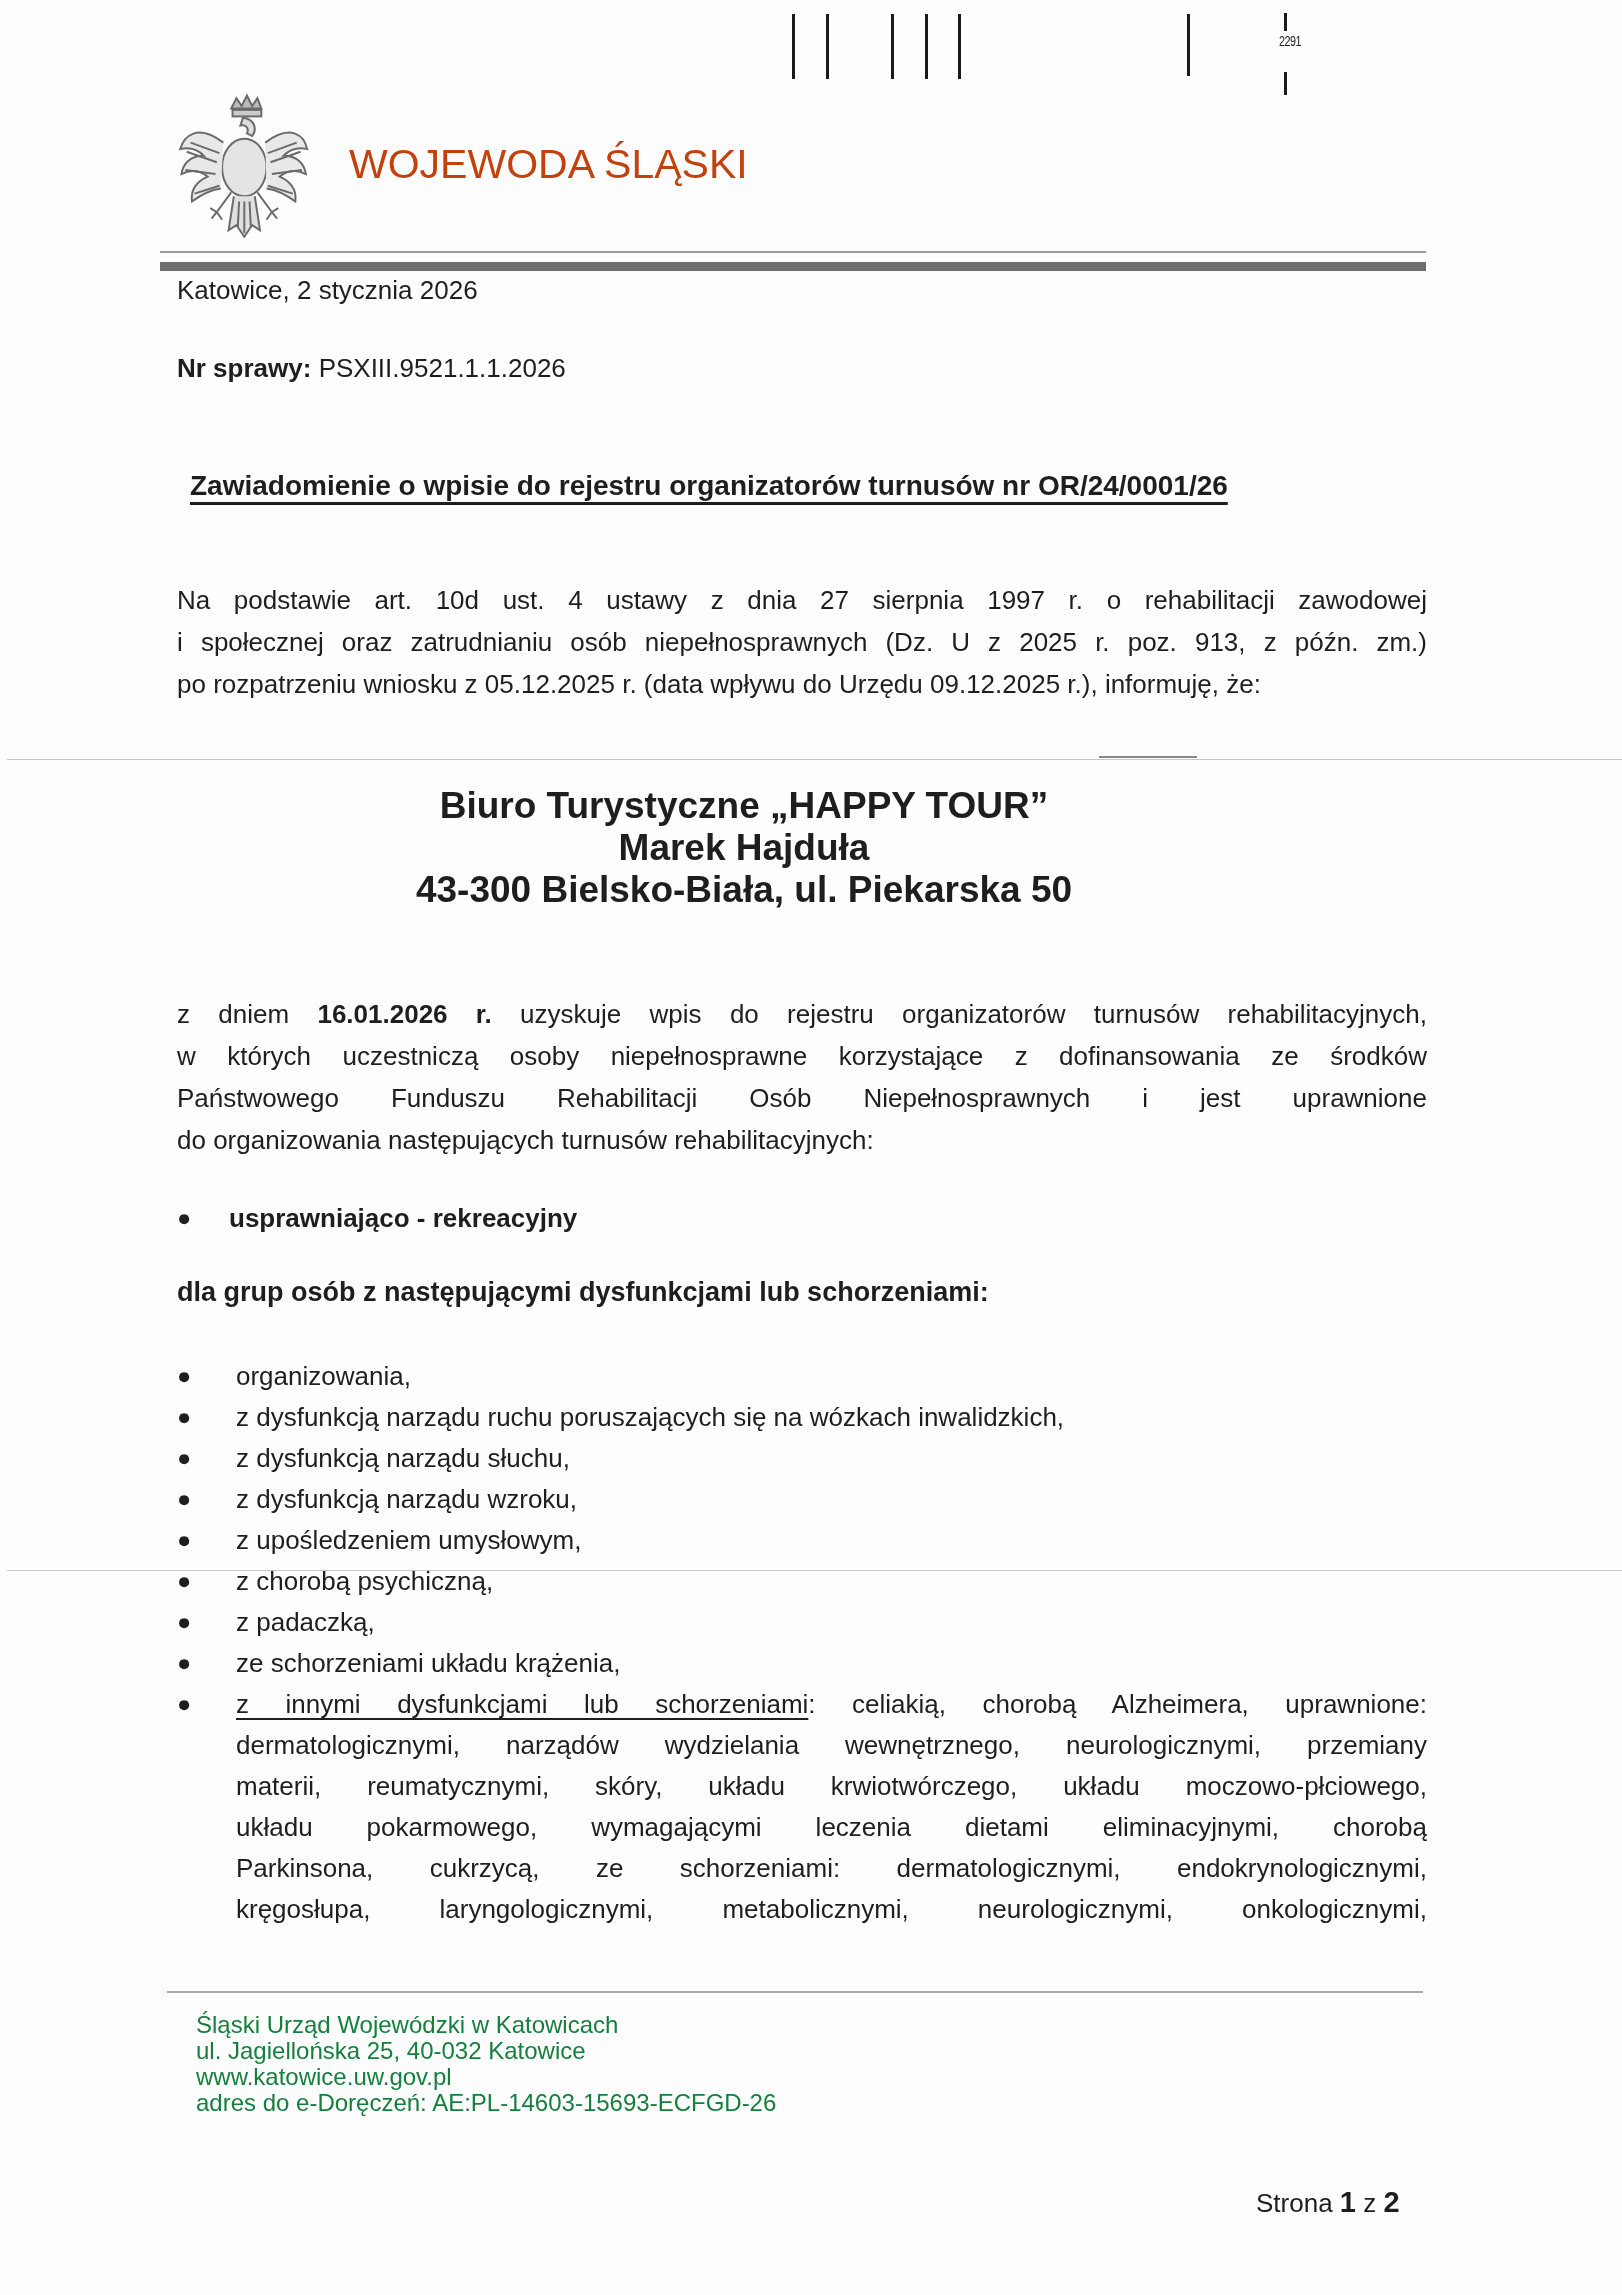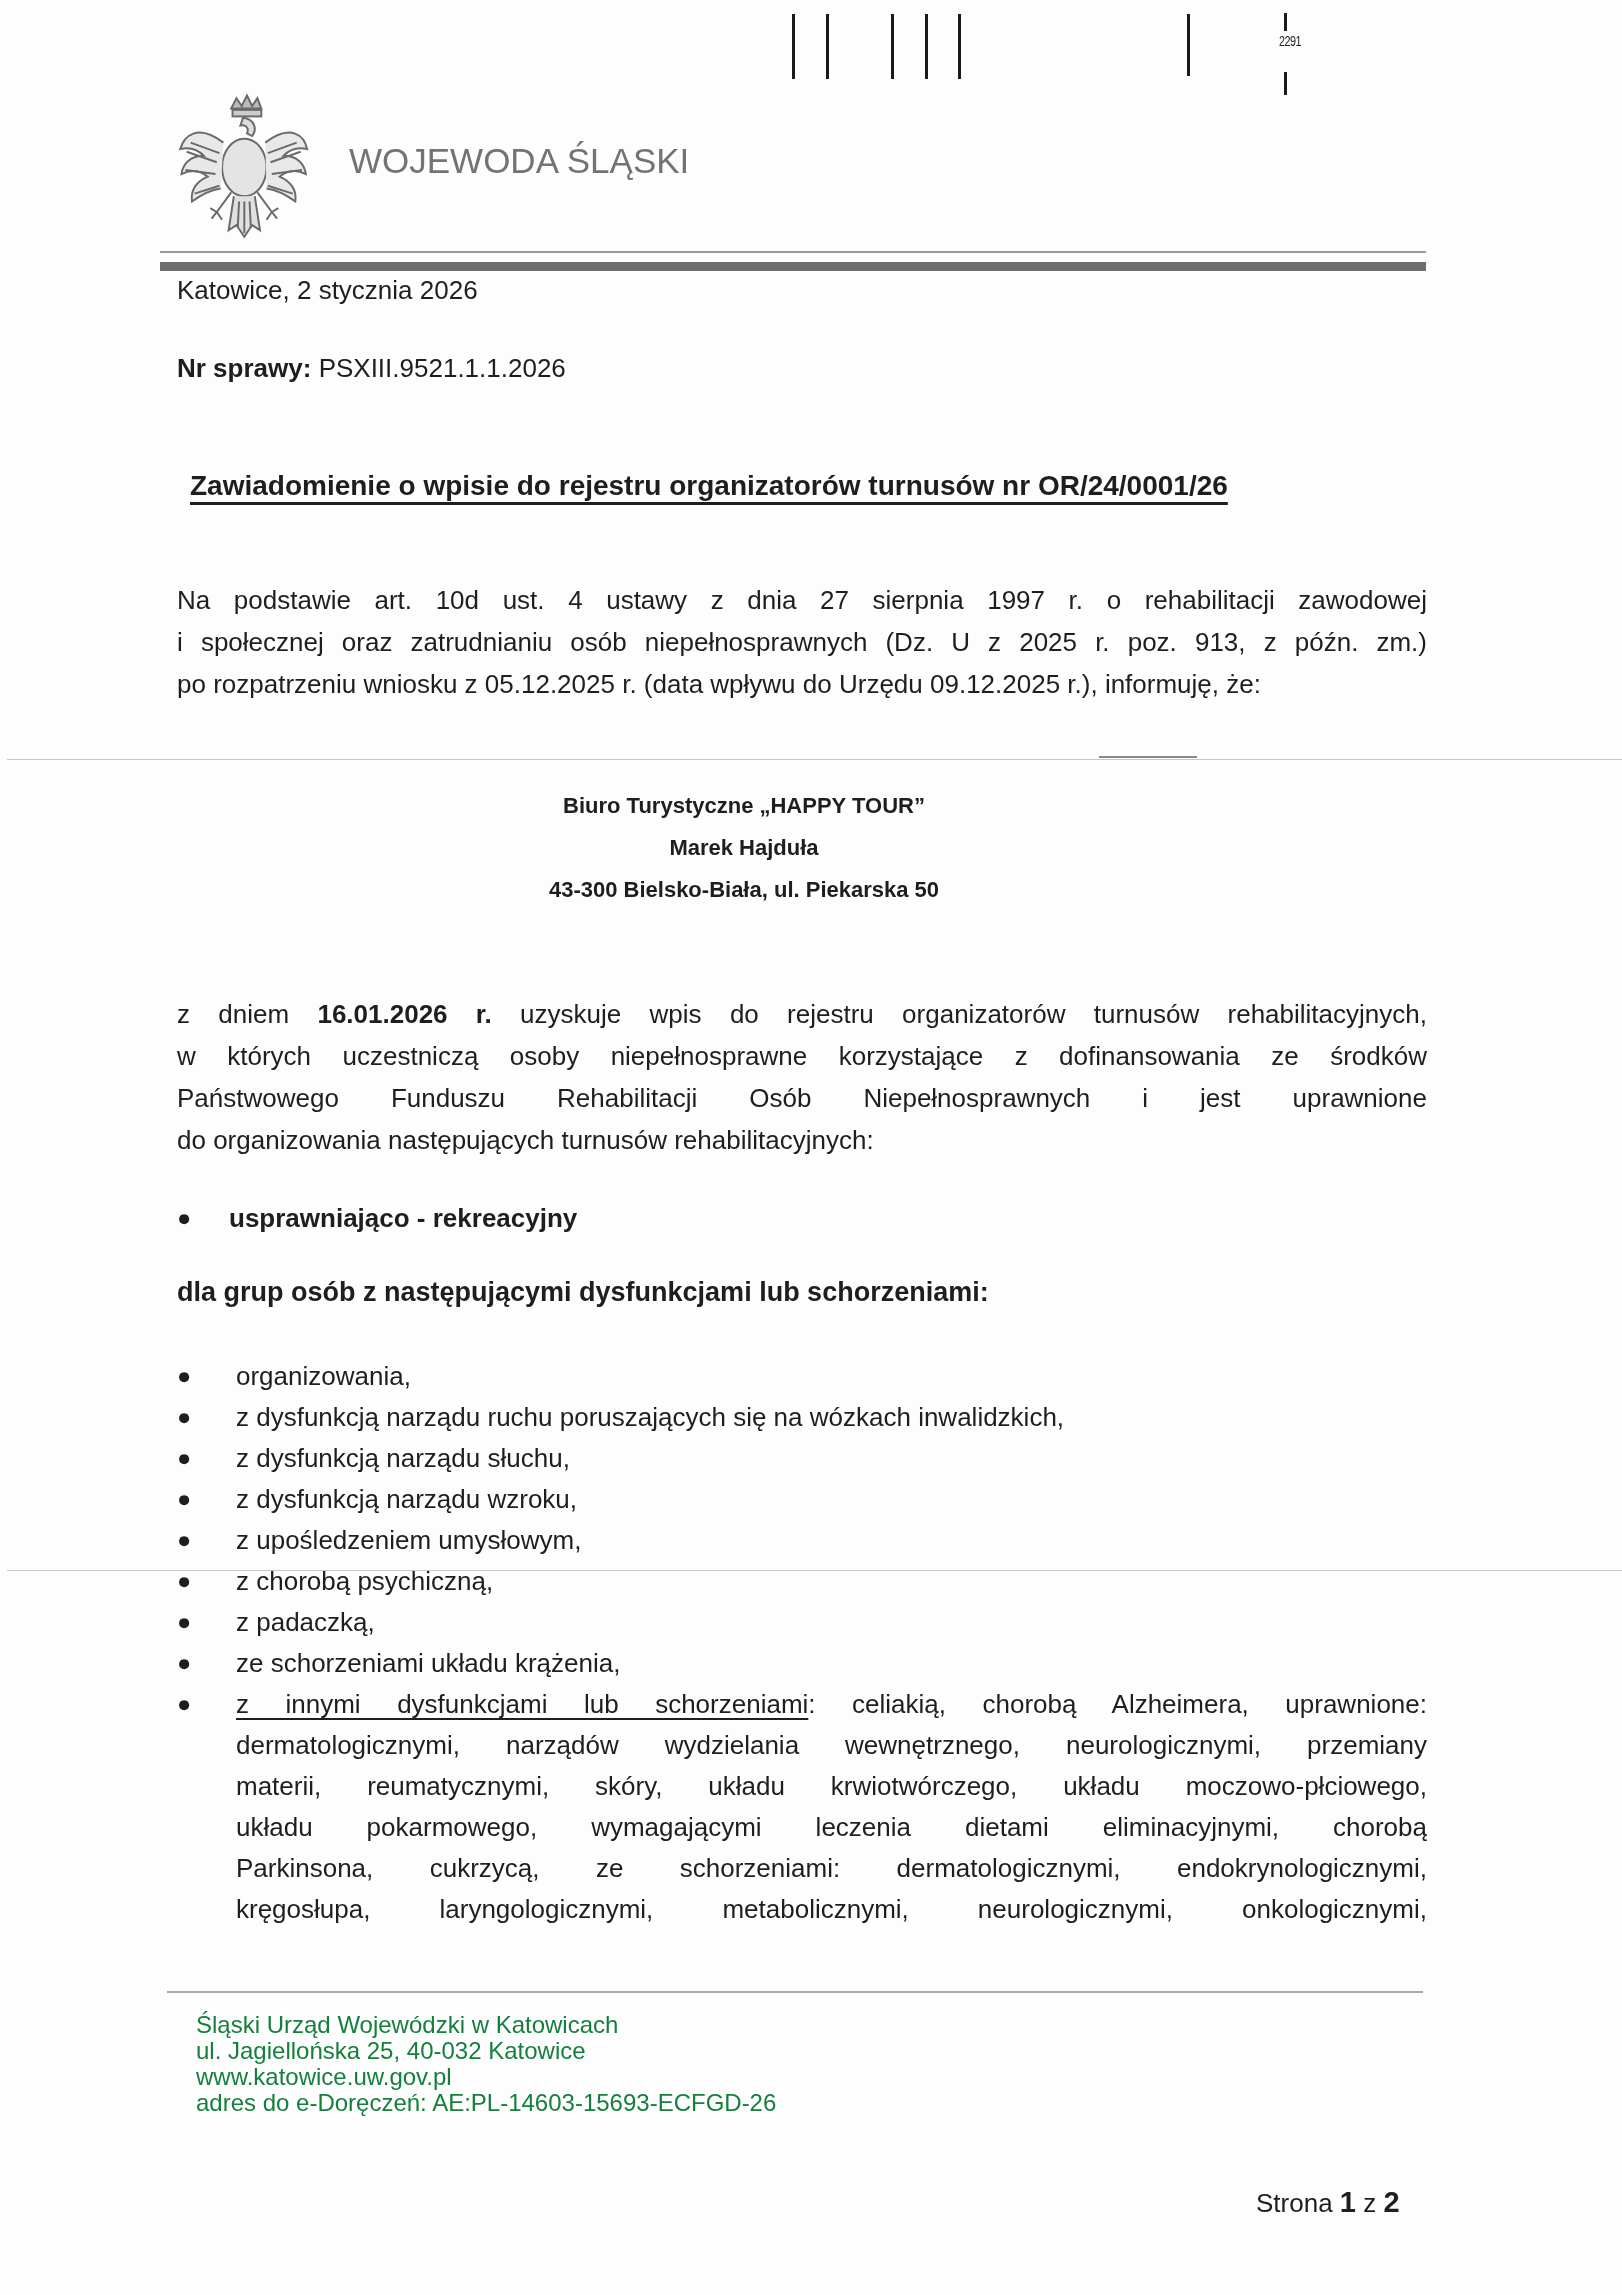--- a/index.html
+++ b/index.html
@@ -18,21 +18,21 @@
     .barcode-num {
       position: absolute; top: 33px; left: 1279px;
       font-size: 14.4px; color: #222; letter-spacing: -0.7px;
       transform: scaleX(0.75); transform-origin: left top;
     }
 
     
     .emblem { position: absolute; left: 171px; top: 90px; width: 144px; height: 151px; }
     .institution {
       position: absolute; left: 349px; top: 141px;
-      font-size: 35px; font-weight: 400; color: #737373; letter-spacing: 0px;
+      font-size: 41px; font-weight: 400; color: #c2410c; letter-spacing: 0px;
     }
     .rule-thin { position: absolute; left: 160px; top: 251px; width: 1266px; height: 2px; background: #9a9a9a; }
     .rule-thick { position: absolute; left: 160px; top: 262px; width: 1266px; height: 9.2px; background: #6e6e6e; }
 
     .date { position: absolute; left: 177px; top: 275px; font-size: 26px; }
     .case { position: absolute; left: 177px; top: 353px; font-size: 26px; }
     .case b { font-weight: 700; }
 
     .title {
       position: absolute; left: 190px; top: 470px; width: 1224px;
@@ -48,21 +48,21 @@
     }
     .para .line { display: block; text-align: justify; text-align-last: justify; white-space: nowrap; }
     .para .line.last { text-align-last: left; }
 
     .p1 { top: 579px; }
 
     .scan-line { position: absolute; height: 1.3px; background: #c8c8c8; }
 
     .addressee {
       position: absolute; left: 0; width: 1488px; top: 785px;
-      text-align: center; font-size: 22px; font-weight: 700; line-height: 42px;
+      text-align: center; font-size: 37px; font-weight: 700; line-height: 42px;
     }
 
     .p2 { top: 993px; }
     .p2 b { font-weight: 700; }
 
     .bullet-row { position: absolute; left: 177px; font-size: 26px; display: flex; }
     .bullet { width: 52px; font-size: 23.6px; line-height: 42px; }
     .bullet-text { line-height: 42px; }
 
     .type-item { top: 1197px; font-weight: 700; }

